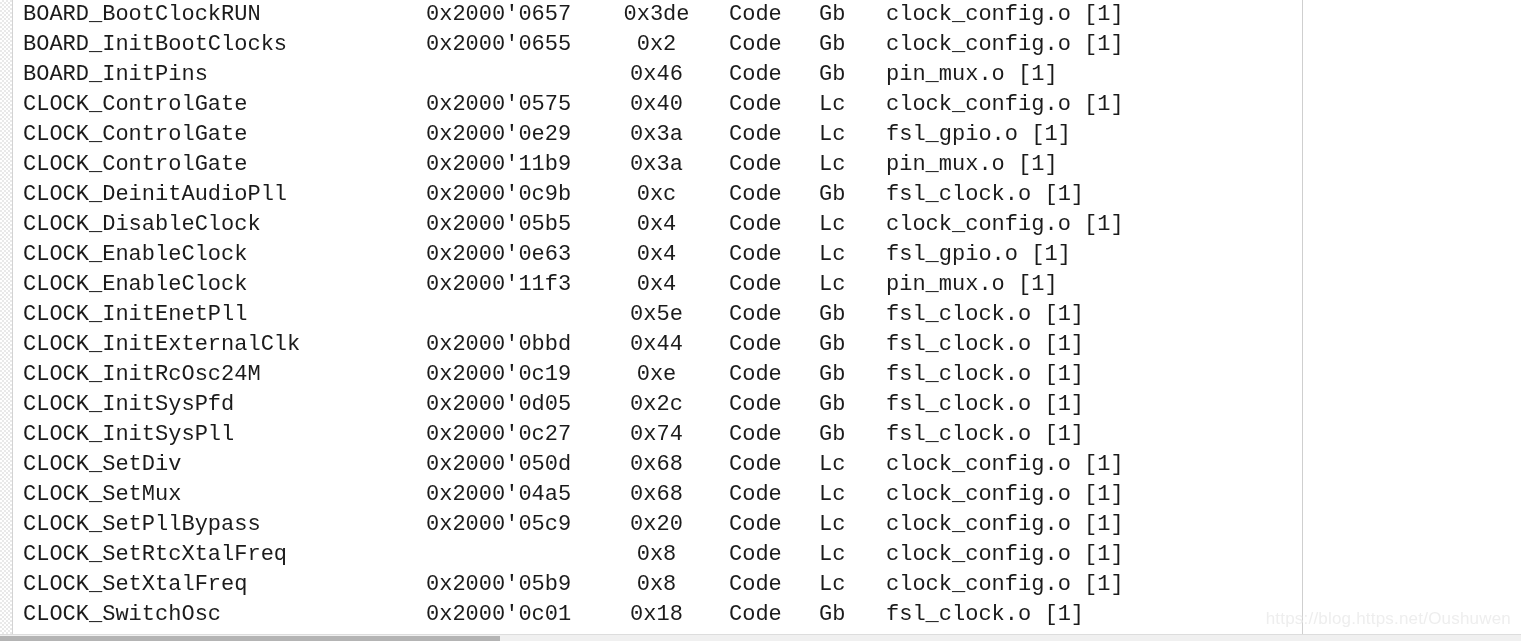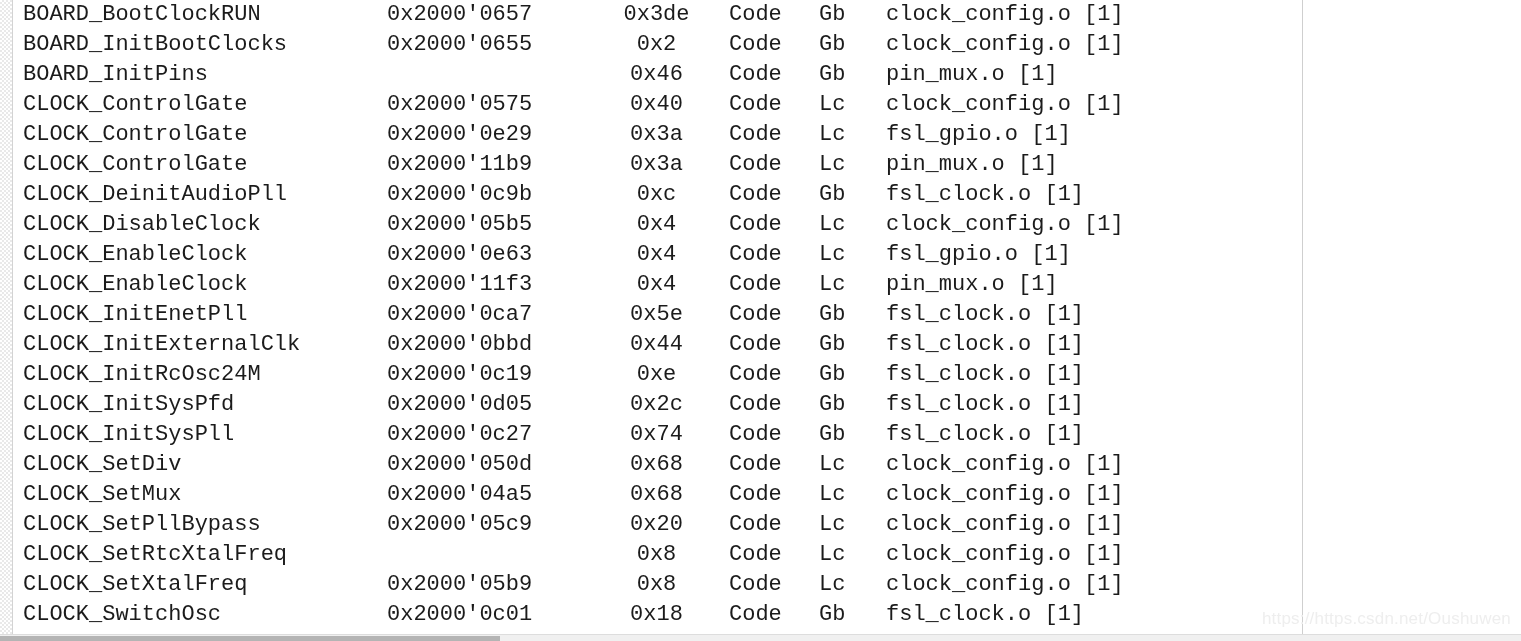--- a/index.html
+++ b/index.html
@@ -74,21 +74,21 @@
     font-size: 22px;
     color: #1b1b1b;
   }
   .row > span {
     position: absolute;
     top: 0;
     white-space: pre;
   }
   
   .c-name   { left: 23px;  text-align: left; }
-  .c-addr   { left: 387px; text-align: left; }
+  .c-addr   { left: 426px; text-align: left; }
   .c-size   { left: 620px; width: 73px; text-align: center; }
   .c-kind   { left: 729px; text-align: center; }
   .c-bind   { left: 819px; text-align: right; }
   .c-obj    { left: 886px; text-align: right; }
 
   
   #hscroll {
     position: absolute;
     left: 0;
     bottom: 0;
@@ -132,33 +132,33 @@
       <div class="row"><span class="c-name">BOARD_BootClockRUN</span><span class="c-addr">0x2000'0657</span><span class="c-size">0x3de</span><span class="c-kind">Code</span><span class="c-bind">Gb</span><span class="c-obj">clock_config.o [1]</span></div>
       <div class="row"><span class="c-name">BOARD_InitBootClocks</span><span class="c-addr">0x2000'0655</span><span class="c-size">0x2</span><span class="c-kind">Code</span><span class="c-bind">Gb</span><span class="c-obj">clock_config.o [1]</span></div>
       <div class="row"><span class="c-name">BOARD_InitPins</span><span class="c-size">0x46</span><span class="c-kind">Code</span><span class="c-bind">Gb</span><span class="c-obj">pin_mux.o [1]</span></div>
       <div class="row"><span class="c-name">CLOCK_ControlGate</span><span class="c-addr">0x2000'0575</span><span class="c-size">0x40</span><span class="c-kind">Code</span><span class="c-bind">Lc</span><span class="c-obj">clock_config.o [1]</span></div>
       <div class="row"><span class="c-name">CLOCK_ControlGate</span><span class="c-addr">0x2000'0e29</span><span class="c-size">0x3a</span><span class="c-kind">Code</span><span class="c-bind">Lc</span><span class="c-obj">fsl_gpio.o [1]</span></div>
       <div class="row"><span class="c-name">CLOCK_ControlGate</span><span class="c-addr">0x2000'11b9</span><span class="c-size">0x3a</span><span class="c-kind">Code</span><span class="c-bind">Lc</span><span class="c-obj">pin_mux.o [1]</span></div>
       <div class="row"><span class="c-name">CLOCK_DeinitAudioPll</span><span class="c-addr">0x2000'0c9b</span><span class="c-size">0xc</span><span class="c-kind">Code</span><span class="c-bind">Gb</span><span class="c-obj">fsl_clock.o [1]</span></div>
       <div class="row"><span class="c-name">CLOCK_DisableClock</span><span class="c-addr">0x2000'05b5</span><span class="c-size">0x4</span><span class="c-kind">Code</span><span class="c-bind">Lc</span><span class="c-obj">clock_config.o [1]</span></div>
       <div class="row"><span class="c-name">CLOCK_EnableClock</span><span class="c-addr">0x2000'0e63</span><span class="c-size">0x4</span><span class="c-kind">Code</span><span class="c-bind">Lc</span><span class="c-obj">fsl_gpio.o [1]</span></div>
       <div class="row"><span class="c-name">CLOCK_EnableClock</span><span class="c-addr">0x2000'11f3</span><span class="c-size">0x4</span><span class="c-kind">Code</span><span class="c-bind">Lc</span><span class="c-obj">pin_mux.o [1]</span></div>
-      <div class="row"><span class="c-name">CLOCK_InitEnetPll</span><span class="c-addr">0x2000'0ca7</span><span class="c-size">0x5e</span><span class="c-kind">Code</span><span class="c-bind">Gb</span><span class="c-obj">fsl_clock.o [1]</span></div>
+      <div class="row"><span class="c-name">CLOCK_InitEnetPll</span><span class="c-size">0x5e</span><span class="c-kind">Code</span><span class="c-bind">Gb</span><span class="c-obj">fsl_clock.o [1]</span></div>
       <div class="row"><span class="c-name">CLOCK_InitExternalClk</span><span class="c-addr">0x2000'0bbd</span><span class="c-size">0x44</span><span class="c-kind">Code</span><span class="c-bind">Gb</span><span class="c-obj">fsl_clock.o [1]</span></div>
       <div class="row"><span class="c-name">CLOCK_InitRcOsc24M</span><span class="c-addr">0x2000'0c19</span><span class="c-size">0xe</span><span class="c-kind">Code</span><span class="c-bind">Gb</span><span class="c-obj">fsl_clock.o [1]</span></div>
       <div class="row"><span class="c-name">CLOCK_InitSysPfd</span><span class="c-addr">0x2000'0d05</span><span class="c-size">0x2c</span><span class="c-kind">Code</span><span class="c-bind">Gb</span><span class="c-obj">fsl_clock.o [1]</span></div>
       <div class="row"><span class="c-name">CLOCK_InitSysPll</span><span class="c-addr">0x2000'0c27</span><span class="c-size">0x74</span><span class="c-kind">Code</span><span class="c-bind">Gb</span><span class="c-obj">fsl_clock.o [1]</span></div>
       <div class="row"><span class="c-name">CLOCK_SetDiv</span><span class="c-addr">0x2000'050d</span><span class="c-size">0x68</span><span class="c-kind">Code</span><span class="c-bind">Lc</span><span class="c-obj">clock_config.o [1]</span></div>
       <div class="row"><span class="c-name">CLOCK_SetMux</span><span class="c-addr">0x2000'04a5</span><span class="c-size">0x68</span><span class="c-kind">Code</span><span class="c-bind">Lc</span><span class="c-obj">clock_config.o [1]</span></div>
       <div class="row"><span class="c-name">CLOCK_SetPllBypass</span><span class="c-addr">0x2000'05c9</span><span class="c-size">0x20</span><span class="c-kind">Code</span><span class="c-bind">Lc</span><span class="c-obj">clock_config.o [1]</span></div>
       <div class="row"><span class="c-name">CLOCK_SetRtcXtalFreq</span><span class="c-size">0x8</span><span class="c-kind">Code</span><span class="c-bind">Lc</span><span class="c-obj">clock_config.o [1]</span></div>
       <div class="row"><span class="c-name">CLOCK_SetXtalFreq</span><span class="c-addr">0x2000'05b9</span><span class="c-size">0x8</span><span class="c-kind">Code</span><span class="c-bind">Lc</span><span class="c-obj">clock_config.o [1]</span></div>
       <div class="row"><span class="c-name">CLOCK_SwitchOsc</span><span class="c-addr">0x2000'0c01</span><span class="c-size">0x18</span><span class="c-kind">Code</span><span class="c-bind">Gb</span><span class="c-obj">fsl_clock.o [1]</span></div>
     </div>
 
   <div id="page-guide" style="background: rgb(207, 207, 207);"></div>
 
   <div id="hscroll" style="background: rgb(240, 240, 240);">
     <div id="hscroll-thumb" style="background: rgb(180, 180, 180);"></div>
   </div>
 
-  <div id="watermark" style="color: rgb(238, 238, 238);">https://https.csdn.net/Oushuwen</div>
+  <div id="watermark" style="color: rgb(238, 238, 238);">https://blog.https.net/Oushuwen</div>
 </div>
 
 </body></html>

